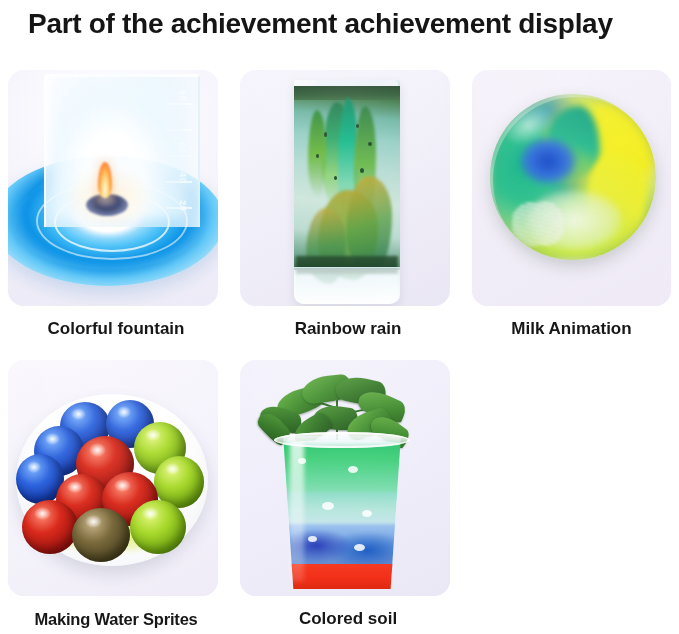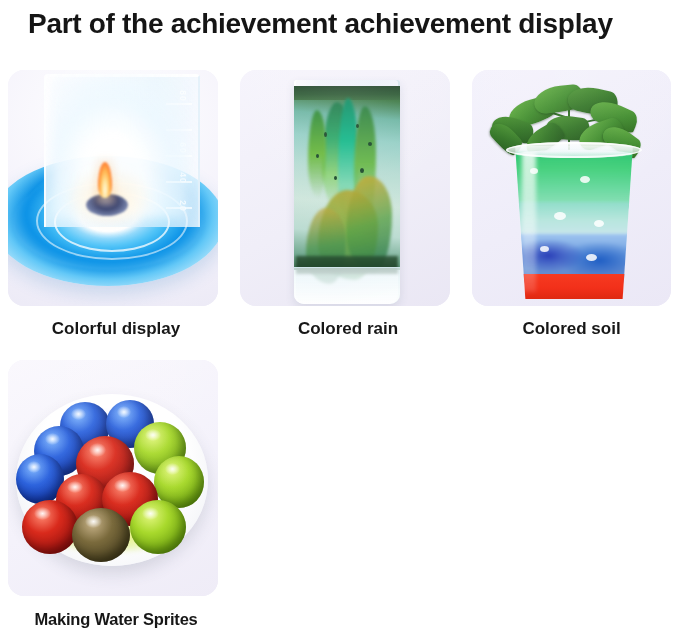--- a/index.html
+++ b/index.html
@@ -307,21 +307,21 @@
             <div class="cf-tick" style="top:124px">20</div>
           </div>
           <div class="cf-steam"></div>
           <div class="cf-glow"></div>
           <div class="cf-candle"></div>
           <div class="cf-flame2"></div>
           <div class="cf-flame"></div>
           <div class="grain"></div>
         </div>
       </div>
-      <div class="caption">Colorful display</div>
+      <div class="caption">Colorful fountain</div>
     </div>
 
     <div class="cell">
       <div class="card">
         <div class="scene">
           <div class="rr-bg"></div>
           <div class="rr-glass">
             <div class="rr-water"></div>
             <div class="rr-top"></div>
             <div class="rr-plume rr-p1"></div>
@@ -336,23 +336,68 @@
             <div class="rr-drop" style="left:74px;top:62px;width:4px;height:4px"></div>
             <div class="rr-drop" style="left:22px;top:74px;width:3px;height:4px"></div>
             <div class="rr-drop" style="left:66px;top:88px;width:4px;height:5px"></div>
             <div class="rr-drop" style="left:40px;top:96px;width:3px;height:4px"></div>
             <div class="rr-bottom"></div>
             <div class="rr-base"></div>
           </div>
           <div class="grain"></div>
         </div>
       </div>
-      <div class="caption">Colored rain</div>
+      <div class="caption">Rainbow rain</div>
     </div>
 
+    <div class="cell">
+      <div class="card">
+        <div class="scene">
+          <div class="ma-bg"></div>
+          <div class="ma-dish">
+            <div class="ma-l1"></div>
+            <div class="ma-swirl ma-s1"></div>
+            <div class="ma-swirl ma-s2"></div>
+            <div class="ma-swirl ma-s3"></div>
+            <div class="ma-swirl ma-s4"></div>
+            <div class="ma-swirl ma-s5"></div>
+            <div class="ma-rim"></div>
+            <div class="ma-hl"></div>
+          </div>
+          <div class="grain"></div>
+        </div>
+      </div>
+      <div class="caption">Milk Animation</div>
+    </div>
+
+    <div class="cell">
+      <div class="card">
+        <div class="scene">
+          <div class="ws-bg"></div>
+          <div class="ws-plate"></div>
+          <div class="ws-inner"></div>
+          <div class="ws-puddle"></div>
+
+          <div class="bead b-blue" style="left:52px;top:42px;width:50px;height:48px"></div>
+          <div class="bead b-blue" style="left:98px;top:40px;width:48px;height:48px"></div>
+          <div class="bead b-blue" style="left:26px;top:66px;width:50px;height:50px"></div>
+          <div class="bead b-blue" style="left:8px;top:94px;width:48px;height:50px"></div>
+          <div class="bead b-green" style="left:126px;top:62px;width:52px;height:52px"></div>
+          <div class="bead b-green" style="left:146px;top:96px;width:50px;height:52px"></div>
+          <div class="bead b-red" style="left:68px;top:76px;width:58px;height:56px"></div>
+          <div class="bead b-red" style="left:48px;top:114px;width:52px;height:52px"></div>
+          <div class="bead b-red" style="left:94px;top:112px;width:56px;height:54px"></div>
+          <div class="bead b-red" style="left:14px;top:140px;width:56px;height:54px"></div>
+          <div class="bead b-brown" style="left:64px;top:148px;width:58px;height:54px"></div>
+          <div class="bead b-green" style="left:122px;top:140px;width:56px;height:54px"></div>
+          <div class="grain"></div>
+        </div>
+      </div>
+      <div class="caption wide">Making Water Sprites</div>
+    </div>
 
     <div class="cell">
       <div class="card">
         <div class="scene">
           <div class="cs-bg"></div>
 
           <div class="stem" style="left:96px;top:18px;width:2px;height:62px"></div>
           <div class="stem" style="left:70px;top:46px;width:46px;height:2px;transform:rotate(18deg)"></div>
           <div class="stem" style="left:96px;top:50px;width:44px;height:2px;transform:rotate(-12deg)"></div>
           <div class="leaf lt" style="left:36px;top:30px;width:46px;height:24px;transform:rotate(-16deg)"></div>
@@ -380,41 +425,15 @@
             <div class="cs-glassline"></div>
           </div>
           <div class="cs-rim"></div>
           <div class="cs-shine"></div>
           <div class="grain"></div>
         </div>
       </div>
       <div class="caption">Colored soil</div>
     </div>
 
-    <div class="cell">
-      <div class="card">
-        <div class="scene">
-          <div class="ws-bg"></div>
-          <div class="ws-plate"></div>
-          <div class="ws-inner"></div>
-          <div class="ws-puddle"></div>
-
-          <div class="bead b-blue" style="left:52px;top:42px;width:50px;height:48px"></div>
-          <div class="bead b-blue" style="left:98px;top:40px;width:48px;height:48px"></div>
-          <div class="bead b-blue" style="left:26px;top:66px;width:50px;height:50px"></div>
-          <div class="bead b-blue" style="left:8px;top:94px;width:48px;height:50px"></div>
-          <div class="bead b-green" style="left:126px;top:62px;width:52px;height:52px"></div>
-          <div class="bead b-green" style="left:146px;top:96px;width:50px;height:52px"></div>
-          <div class="bead b-red" style="left:68px;top:76px;width:58px;height:56px"></div>
-          <div class="bead b-red" style="left:48px;top:114px;width:52px;height:52px"></div>
-          <div class="bead b-red" style="left:94px;top:112px;width:56px;height:54px"></div>
-          <div class="bead b-red" style="left:14px;top:140px;width:56px;height:54px"></div>
-          <div class="bead b-brown" style="left:64px;top:148px;width:58px;height:54px"></div>
-          <div class="bead b-green" style="left:122px;top:140px;width:56px;height:54px"></div>
-          <div class="grain"></div>
-        </div>
-      </div>
-      <div class="caption wide">Making Water Sprites</div>
-    </div>
-
 
   </div>
 </div>
 
 </body></html>

